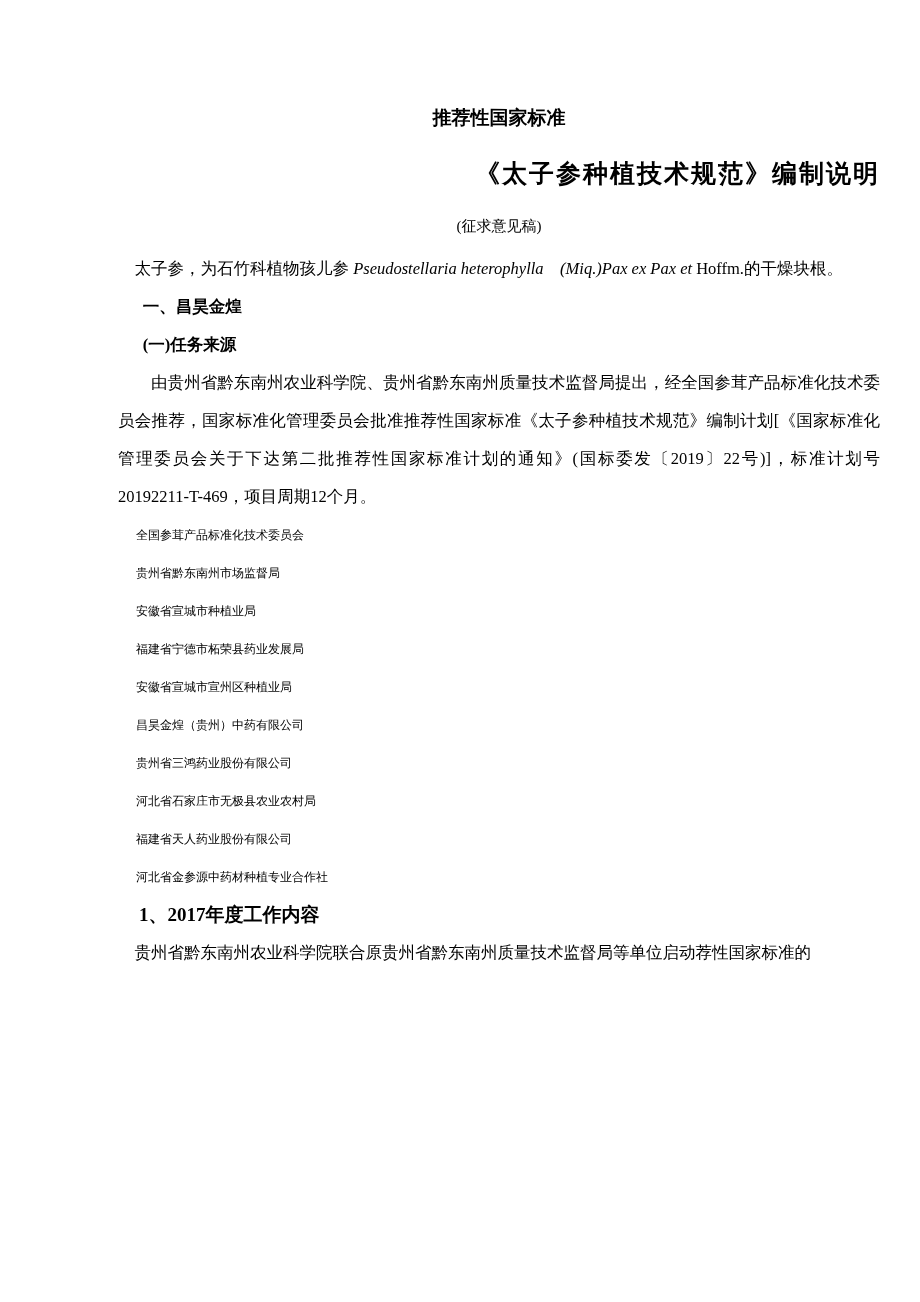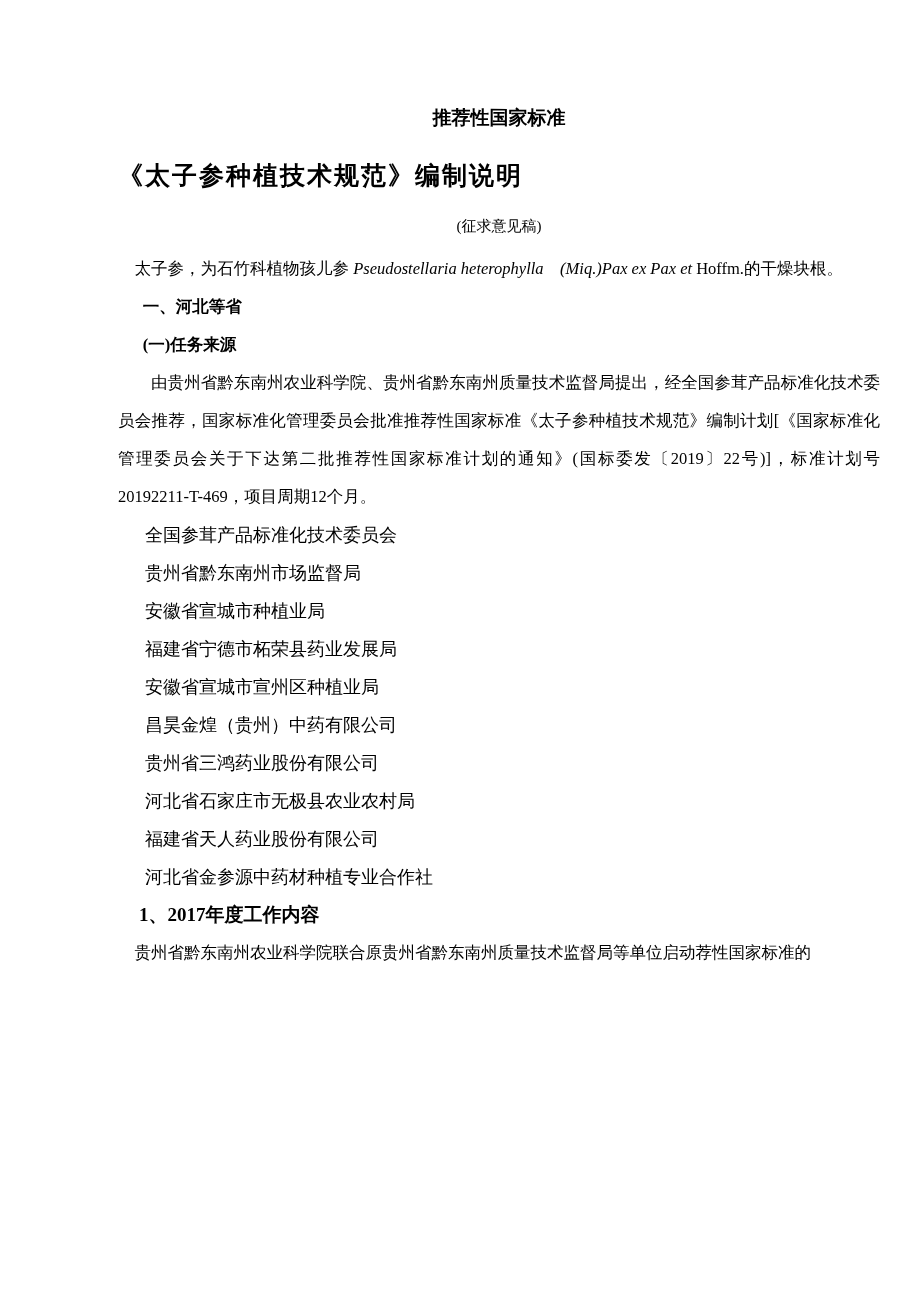--- a/index.html
+++ b/index.html
@@ -19,22 +19,22 @@
     background: #ffffff;
   }
   .title-1 {
     text-align: center;
     font-family: "Liberation Sans", sans-serif;
     font-weight: bold;
     font-size: 19px;
     line-height: 24px;
   }
   .title-2 {
-    text-align: left;
-    font-family: Liberation Serif, serif;
+    text-align: right;
+    font-family: Liberation Mono, monospace;
     font-weight: bold;
     font-size: 25px;
     line-height: 32px;
     letter-spacing: 2px;
     margin-top: 30px;
   }
   .draft-note {
     text-align: center;
     font-size: 15px;
     line-height: 20px;
@@ -58,40 +58,40 @@
     font-weight: bold;
     padding-left: 1.5em;
   }
   .heading-num {
     font-size: 19px;
     line-height: 38px;
     font-weight: bold;
     padding-left: 1.1em;
   }
   .list-item {
-    font-size: 18px;
+    font-size: 12px;
     line-height: 38px;
     padding-left: 1.5em;
   }
 </style>
 </head>
 <body>
 
 <div class="page">
 
   <h1 class="title-1">推荐性国家标准</h1>
 
   <h2 class="title-2">《太子参种植技术规范》编制说明</h2>
 
   <p class="draft-note">(征求意见稿)</p>
 
   <p class="body-text indent-1 first-para"><span>太子参，为石竹科植物孩儿参 </span><span class="latin-italic">Pseudostellaria heterophylla　(Miq.)Pax ex Pax et </span><span>Hoffm.</span><span>的干燥块根。</span></p>
 
 
-  <p class="heading">一、河北等省</p>
+  <p class="heading">一、昌昊金煌</p>
 
   <p class="heading">(一)任务来源</p>
 
   <p class="body-text indent-2">由贵州省黔东南州农业科学院、贵州省黔东南州质量技术监督局提出，经全国参茸产品标准化技术委员会推荐，国家标准化管理委员会批准推荐性国家标准《太子参种植技术规范》编制计划[《国家标准化管理委员会关于下达第二批推荐性国家标准计划的通知》(国标委发〔2019〕22号)]，标准计划号20192211-T-469，项目周期12个月。</p>
 
 
   <p class="list-item">全国参茸产品标准化技术委员会</p>
   <p class="list-item">贵州省黔东南州市场监督局</p>
   <p class="list-item">安徽省宣城市种植业局</p>
   <p class="list-item">福建省宁德市柘荣县药业发展局</p>

